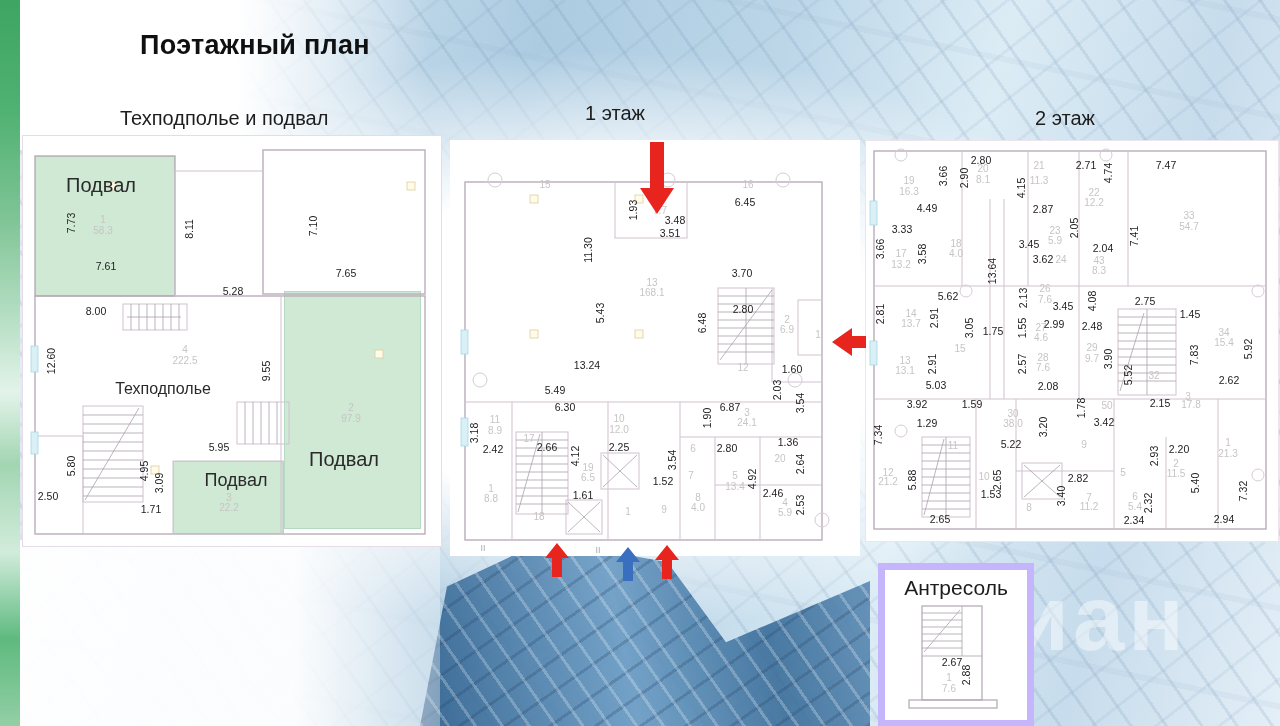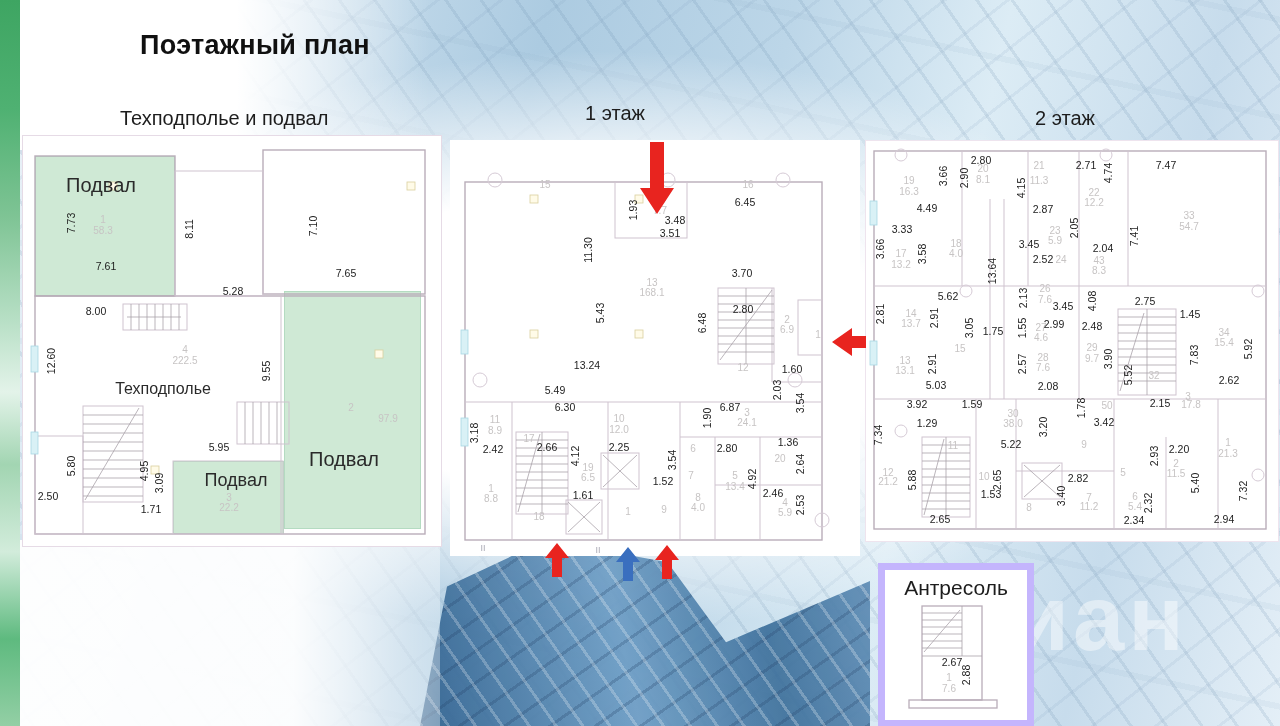--- a/index.html
+++ b/index.html
@@ -123,21 +123,21 @@
     <span class="dim v" style="left: 243px; top: 235px;">9.55</span>
     <span class="dim" style="left: 196px; top: 311px;">5.95</span>
     <span class="dim v" style="left: 48px; top: 330px;">5.80</span>
     <span class="dim" style="left: 25px; top: 360px;">2.50</span>
     <span class="dim v" style="left: 121px; top: 335px;">4.95</span>
     <span class="dim v" style="left: 136px; top: 347px;">3.09</span>
     <span class="dim" style="left: 128px; top: 373px;">1.71</span>
     <span class="dim f" style="left: 206px; top: 362px;">3</span>
     <span class="dim f" style="left: 206px; top: 372px;">22.2</span>
     <span class="dim f" style="left: 328px; top: 272px;">2</span>
-    <span class="dim f" style="left: 328px; top: 283px; margin-left: 37px;">97.9</span>
+    <span class="dim f" style="left: 328px; top: 283px;">97.9</span>
   </div>
 
 <div class="abs panel" id="plan-floor1">
   <svg class="walls" width="410" height="416">
     <g fill="none" stroke="#b9adb9" stroke-width="1.4">
       <rect x="15" y="42" width="357" height="358"></rect>
     </g>
     <g fill="none" stroke="#cfc3cf" stroke-width="1">
       <rect x="165" y="42" width="72" height="56"></rect>
       <path d="M15,262 H372"></path>
@@ -295,21 +295,21 @@
     <span class="dim" style="left: 36px; top: 88px;">3.33</span>
     <span class="dim f" style="left: 189px; top: 90px;">23</span>
     <span class="dim f" style="left: 189px; top: 100px;">5.9</span>
     <span class="dim" style="left: 163px; top: 103px;">3.45</span>
     <span class="dim v" style="left: 14px; top: 108px;">3.66</span>
     <span class="dim v" style="left: 56px; top: 113px;">3.58</span>
     <span class="dim f" style="left: 35px; top: 113px;">17</span>
     <span class="dim f" style="left: 35px; top: 124px;">13.2</span>
     <span class="dim f" style="left: 90px; top: 103px;">18</span>
     <span class="dim f" style="left: 90px; top: 113px;">4.0</span>
-    <span class="dim" style="left: 177px; top: 118px;">2.52</span>
+    <span class="dim" style="left: 177px; top: 118px;">3.62</span>
     <span class="dim v" style="left: 126px; top: 130px;">13.64</span>
     <span class="dim f" style="left: 195px; top: 119px;">24</span>
     <span class="dim f" style="left: 179px; top: 148px;">26</span>
     <span class="dim" style="left: 220px; top: 24px;">2.71</span>
     <span class="dim v" style="left: 242px; top: 32px;">4.74</span>
     <span class="dim" style="left: 300px; top: 24px;">7.47</span>
     <span class="dim f" style="left: 228px; top: 52px;">22</span>
     <span class="dim f" style="left: 228px; top: 62px;">12.2</span>
     <span class="dim v" style="left: 208px; top: 87px;">2.05</span>
     <span class="dim f" style="left: 323px; top: 75px;">33</span>

